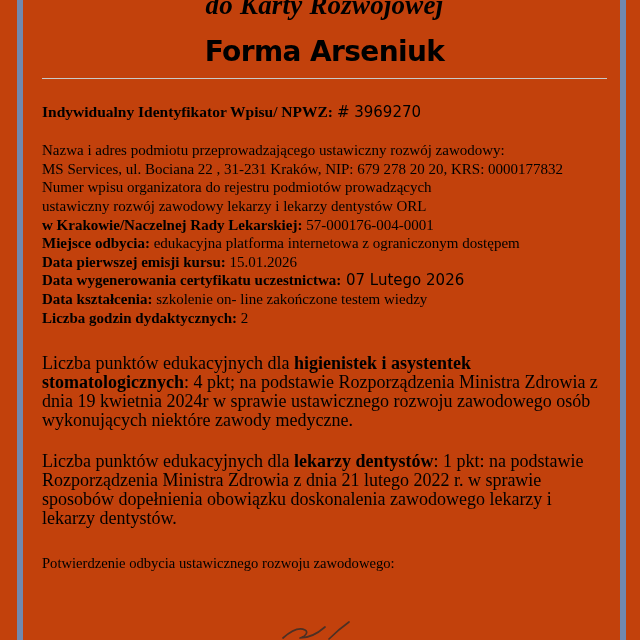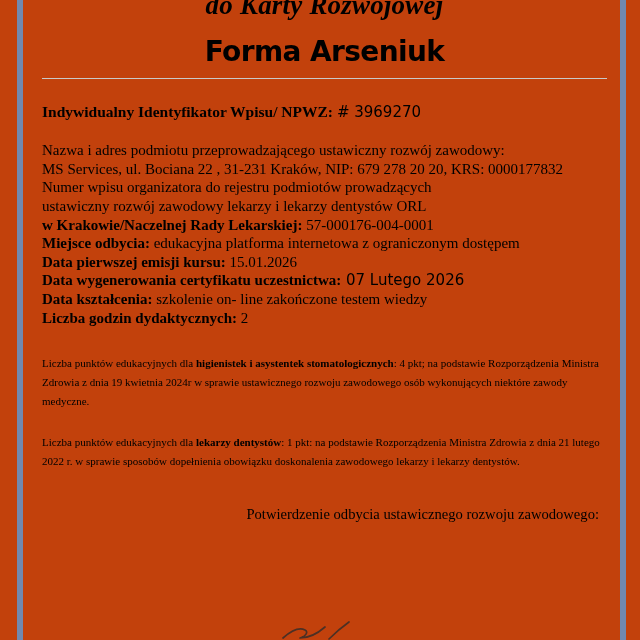--- a/index.html
+++ b/index.html
@@ -108,34 +108,34 @@
   .row .val { font-weight: normal; }
   .row.bold-line { font-weight: normal; }
   .row .val.sans {
     font-family: "DejaVu Sans", "Liberation Sans", sans-serif;
     font-size: 15px;
     text-align: right;
   }
 
   
   .para {
-    font-size: 11px;
+    font-size: 18px;
     line-height: 19px;
     margin: 0;
   }
   .para.first  { padding-top: 27px; }
   .para.second { padding-top: 22px; }
   .para b { font-weight: bold; }
 
   
   .footer-note {
-    margin: 8px;
+    margin: 0;
     padding-top: 27px;
     font-size: 14.6px;
-    text-align: right;
+    text-align: left;
     line-height: 1.1;
   }
   .signature {
     position: absolute;
     left: 0;
     right: 0;
     top: 618px;
     height: 22px;
     display: flex;
     justify-content: center;

